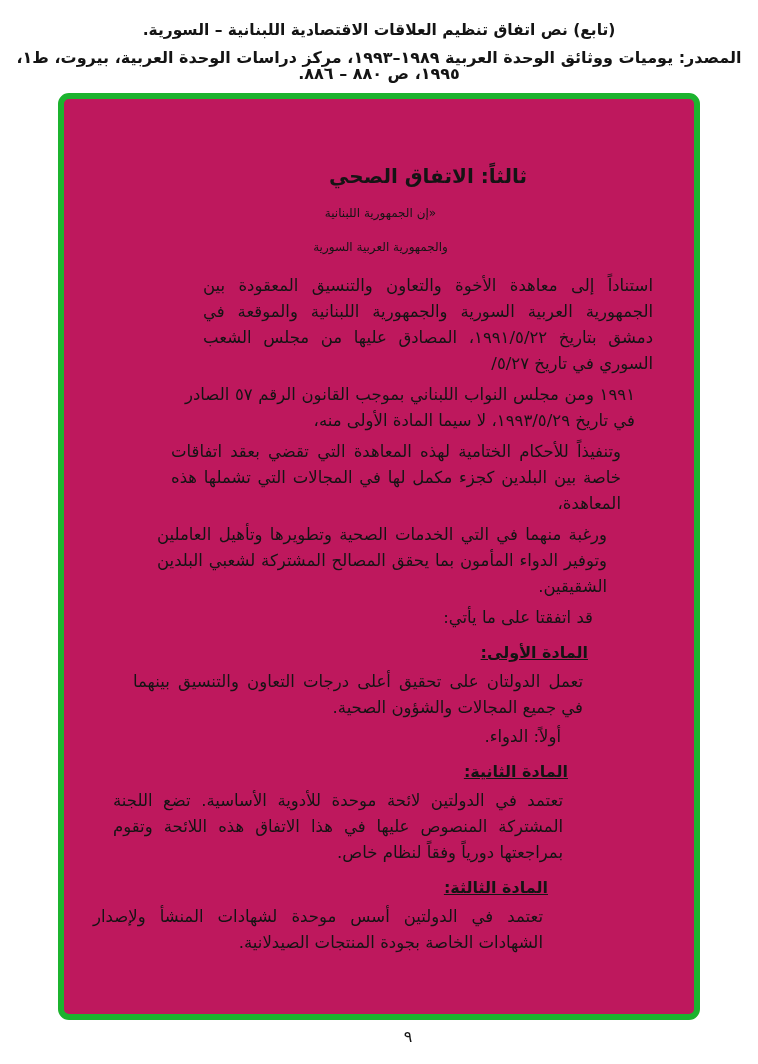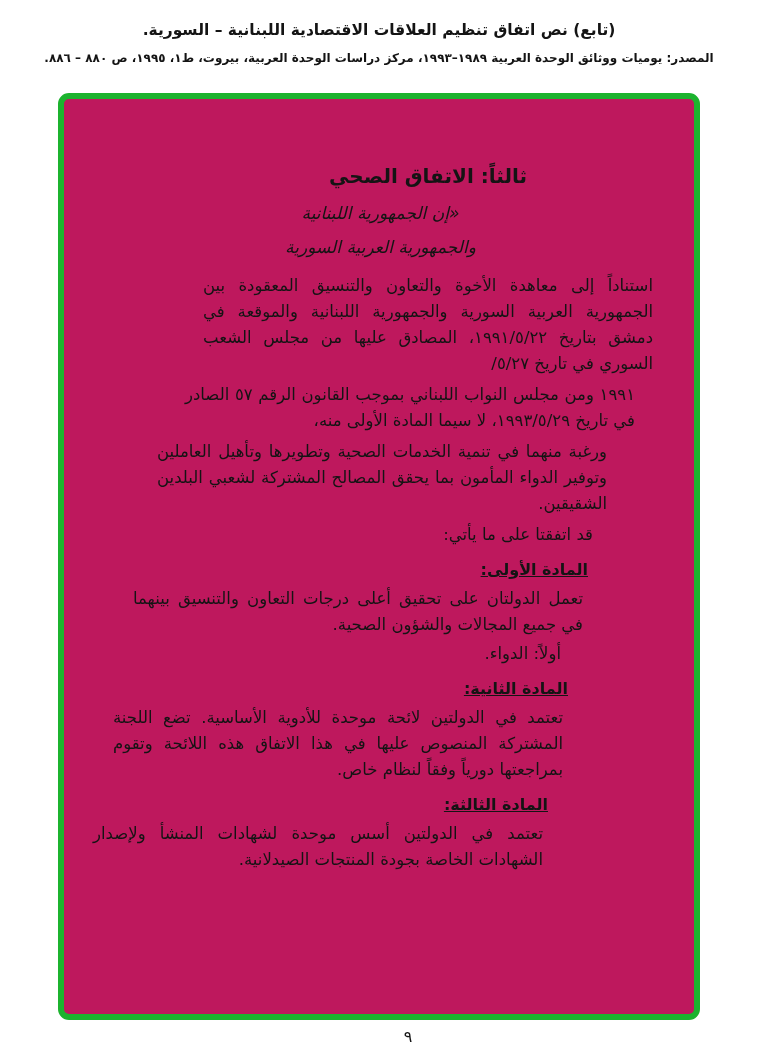--- a/index.html
+++ b/index.html
@@ -27,21 +27,21 @@
     left: 0;
     right: 0;
     text-align: center;
     font-weight: bold;
   }
   .hdr1 {
     font-size: 15.5px;
     line-height: 20px;
   }
   .hdr2 {
-    font-size: 12px;
+    font-size: 16px;
     line-height: 16px;
     margin-top: 10px;
   }
   .greenbox {
     position: absolute;
     left: 58px;
     top: 93px;
     width: 642px;
     height: 927px;
     box-sizing: border-box;
@@ -59,24 +59,23 @@
   }
   .doc-title {
     font-size: 20px;
     font-weight: bold;
     text-align: center;
     margin: 0 0 12px 0;
     line-height: 26px;
   }
   .party {
     text-align: center;
-    font-size: 17px;
+    font-size: 12px;
     line-height: 24px;
     margin: 0 95px 10px 0;
-    font-style: italic;
   }
   .para {
     margin: 5px 0 0 0;
   }
   .para.first {
     margin-top: 14px;
   }
   .clause {
     margin: 5px 0 0 0;
   }
@@ -114,21 +113,22 @@
   <div class="greenbox" style="border-color: rgb(28, 179, 46);">
     <div class="doc">
 
       <div class="doc-title">ثالثاً: الاتفاق الصحي</div>
 
       <div class="party">«إن الجمهورية اللبنانية</div>
       <div class="party">والجمهورية العربية السورية</div>
 
       <p class="para first">استناداً إلى معاهدة الأخوة والتعاون والتنسيق المعقودة بين الجمهورية العربية السورية والجمهورية اللبنانية والموقعة في دمشق بتاريخ ٢٢‏/‏٥‏/‏١٩٩١، المصادق عليها من مجلس الشعب السوري في تاريخ ٢٧‏/‏٥‏/</p>
       <p class="para" style="transform:translateX(-18px)">١٩٩١ ومن مجلس النواب اللبناني بموجب القانون الرقم ٥٧ الصادر في تاريخ ٢٩‏/‏٥‏/‏١٩٩٣، لا سيما المادة الأولى منه،</p>
-      <p class="para" style="transform:translateX(-46px)">ورغبة منهما في تنمية الخدمات الصحية وتطويرها وتأهيل العاملين وتوفير الدواء المأمون بما يحقق المصالح المشتركة لشعبي البلدين الشقيقين.</p>
+      <p class="para" style="transform:translateX(-32px)">وتنفيذاً للأحكام الختامية لهذه المعاهدة التي تقضي بعقد اتفاقات خاصة بين البلدين كجزء مكمل لها في المجالات التي تشملها هذه المعاهدة،</p>
+      <p class="para" style="transform:translateX(-46px)">ورغبة منهما في التي الخدمات الصحية وتطويرها وتأهيل العاملين وتوفير الدواء المأمون بما يحقق المصالح المشتركة لشعبي البلدين الشقيقين.</p>
 
       <p class="clause" style="transform:translateX(-60px)">قد اتفقتا على ما يأتي:</p>
 
       <div class="art-heading" style="transform:translateX(-65px)">المادة الأولى:</div>
       <p class="para" style="margin-top:3px;transform:translateX(-70px)">تعمل الدولتان على تحقيق أعلى درجات التعاون والتنسيق بينهما في جميع المجالات والشؤون الصحية.</p>
       <p class="subitem" style="transform:translateX(-80px)">أولاً: الدواء.</p>
 
       <div class="art-heading" style="transform:translateX(-85px)">المادة الثانية:</div>
       <p class="para" style="margin-top:1px;transform:translateX(-90px)">تعتمد في الدولتين لائحة موحدة للأدوية الأساسية. تضع اللجنة المشتركة المنصوص عليها في هذا الاتفاق هذه اللائحة وتقوم بمراجعتها دورياً وفقاً لنظام خاص.</p>
 

